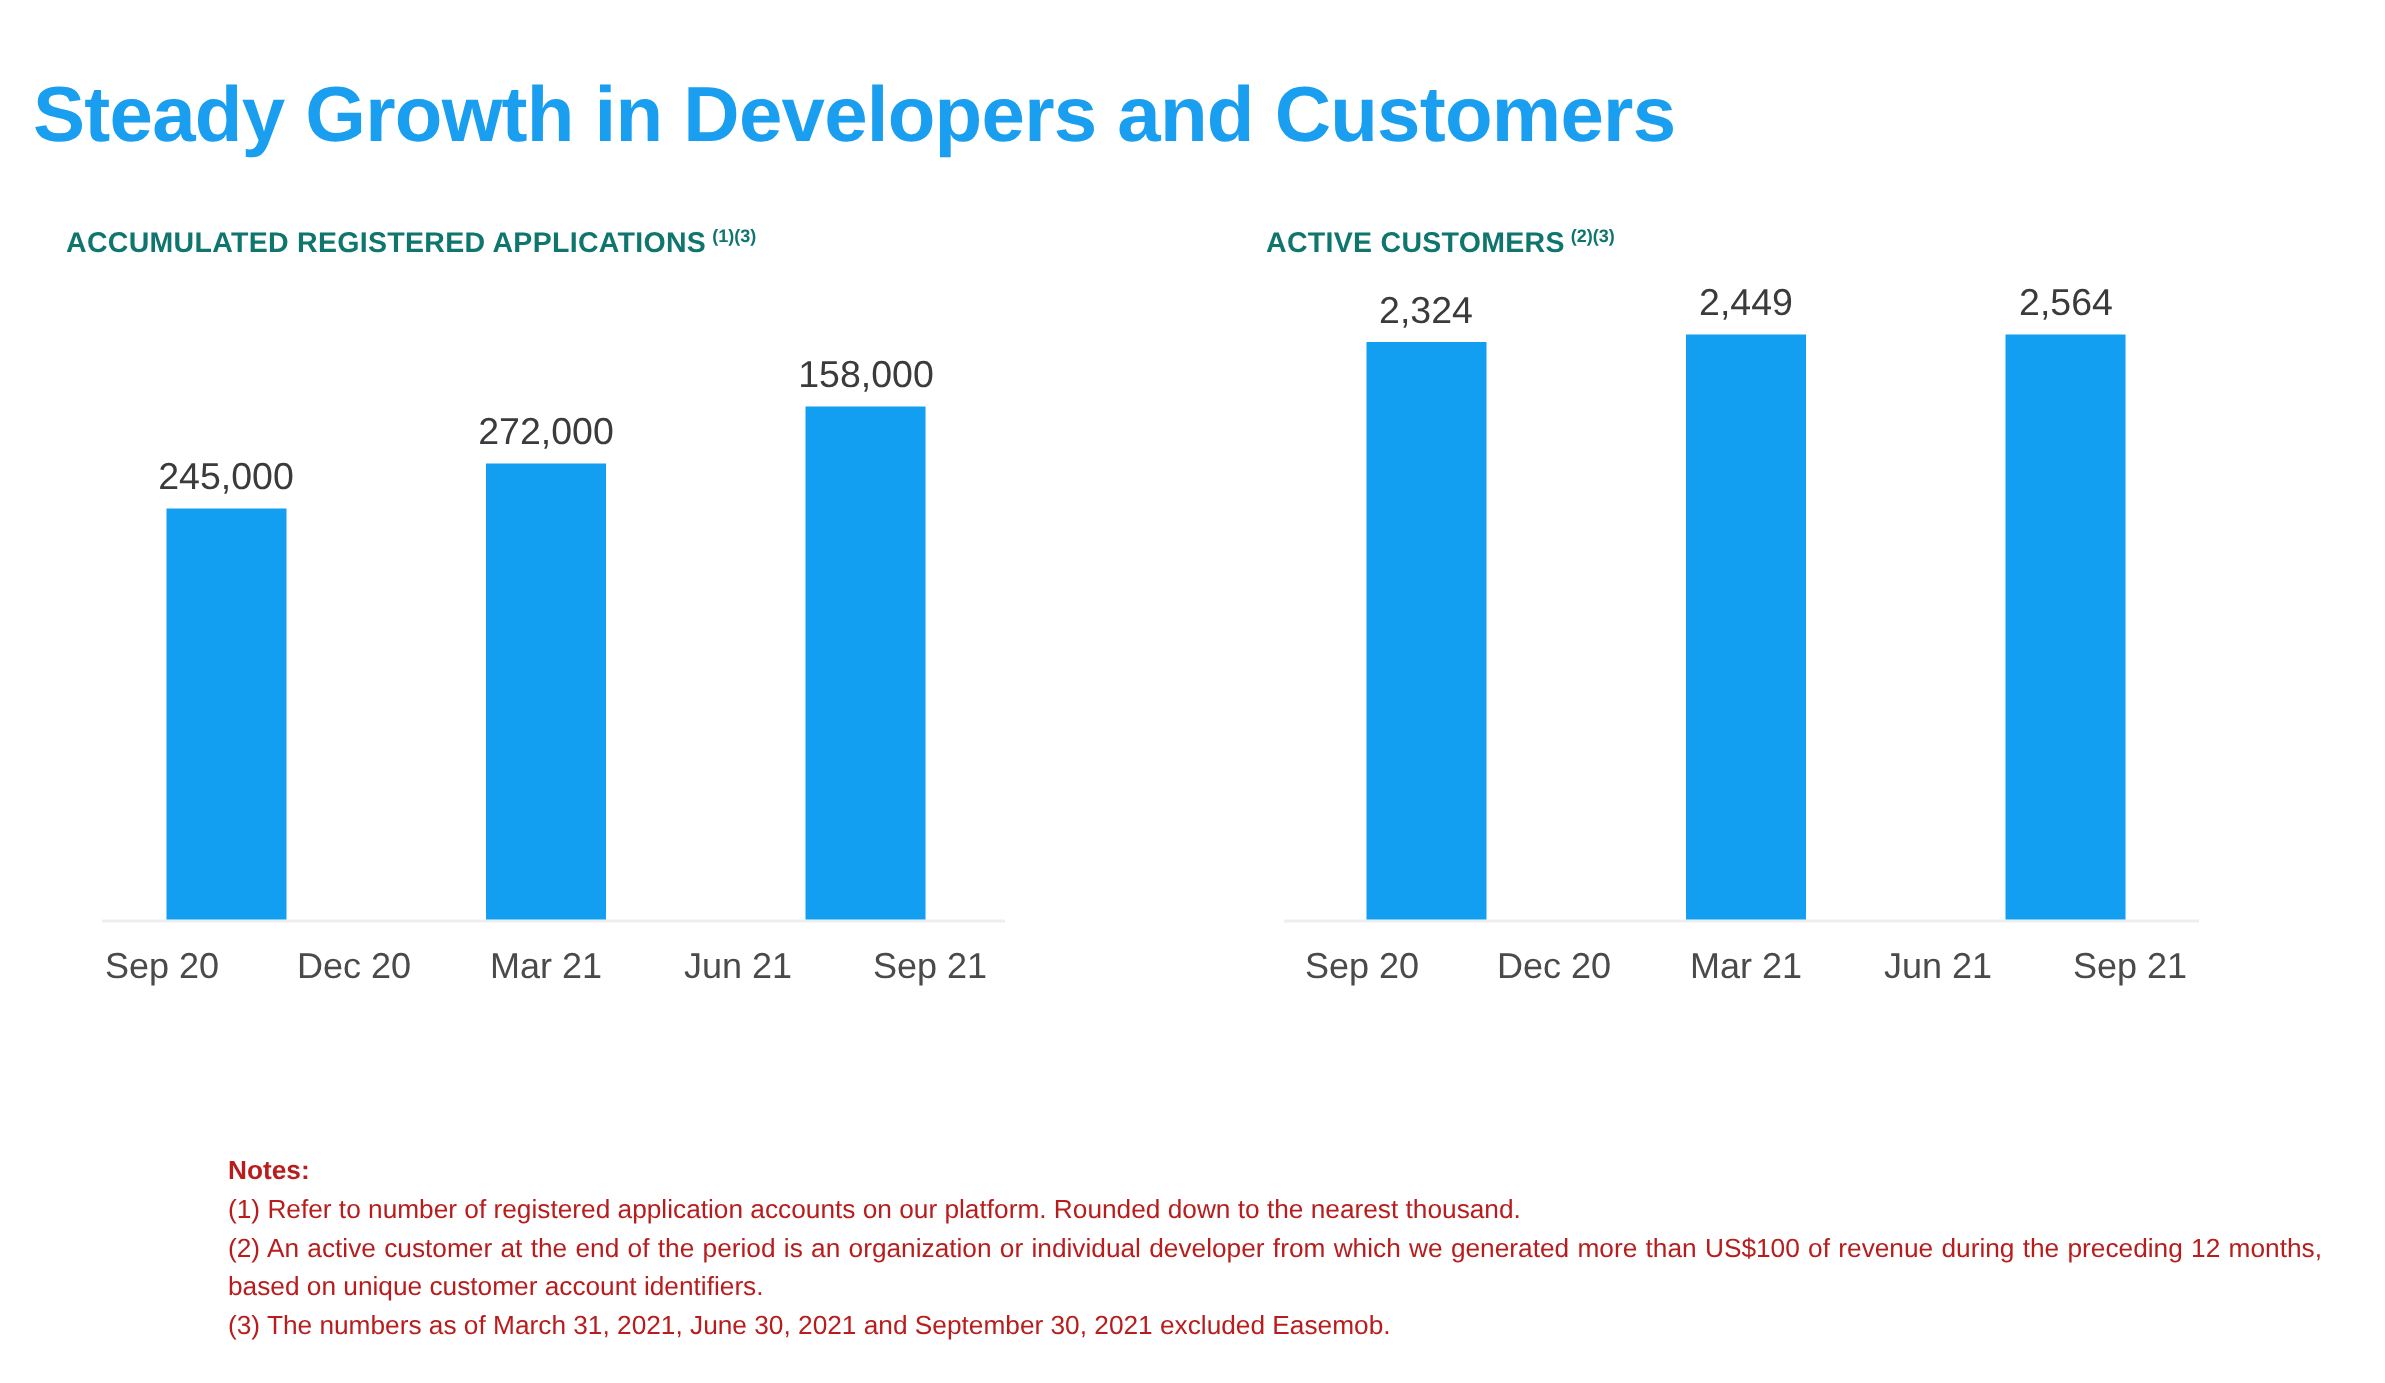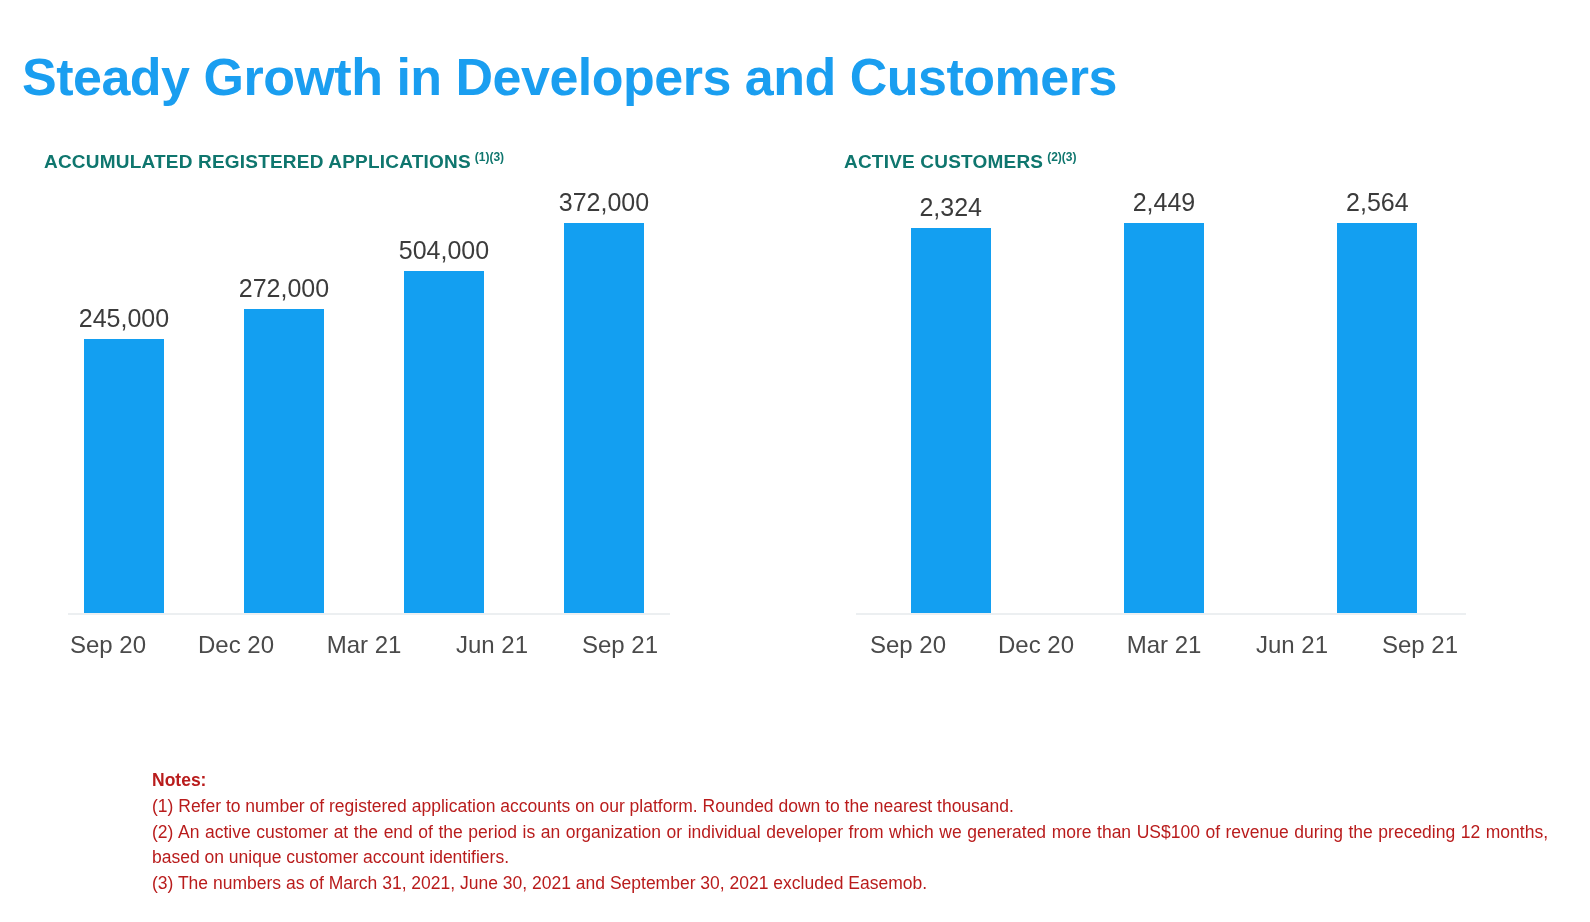--- a/index.html
+++ b/index.html
@@ -160,26 +160,22 @@
       <div class="plot-inner">
         <div class="bar-slot">
           <div class="bar-value">245,000</div>
           <div class="bar" style="height:274px"></div>
         </div>
         <div class="bar-slot">
           <div class="bar-value">272,000</div>
           <div class="bar" style="height:304px"></div>
         </div>
         <div class="bar-slot">
-          <div class="bar-value">504,000</div>
+          <div class="bar-value">158,000</div>
           <div class="bar" style="height:342px"></div>
-        </div>
-        <div class="bar-slot">
-          <div class="bar-value">372,000</div>
-          <div class="bar" style="height:416px"></div>
         </div>
       </div>
       <div class="cat-labels">
         <div class="cat-label">Sep 20</div>
         <div class="cat-label">Dec 20</div>
         <div class="cat-label">Mar 21</div>
         <div class="cat-label">Jun 21</div>
         <div class="cat-label">Sep 21</div>
       </div>
     </div>

